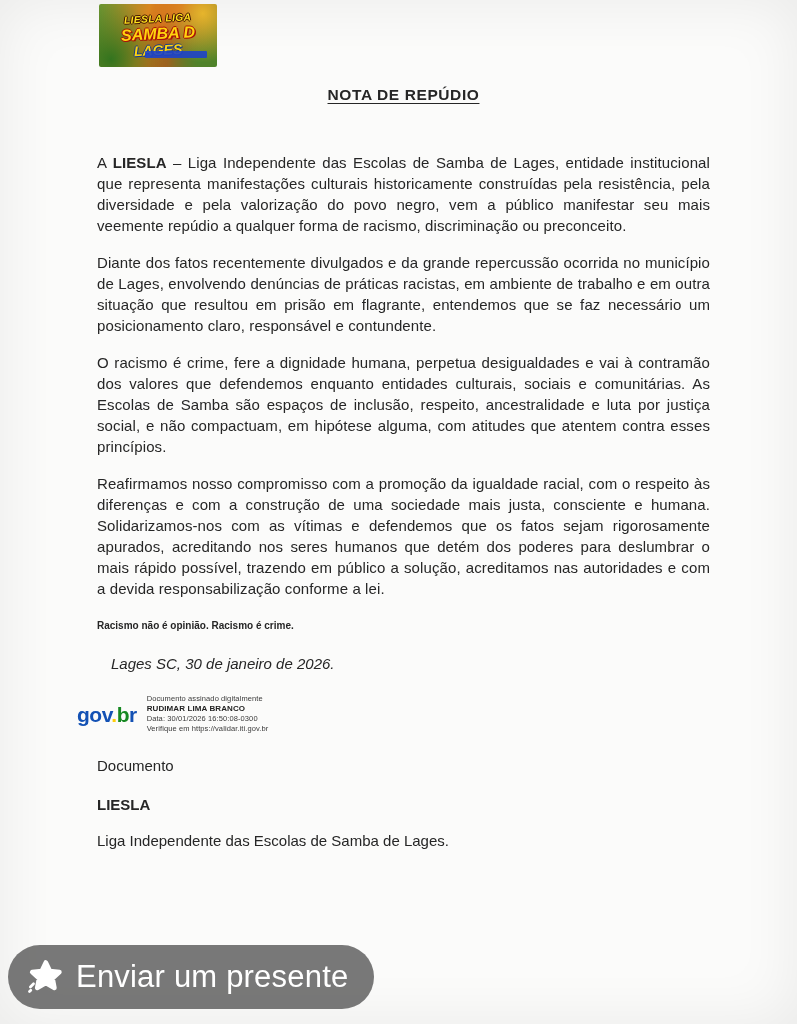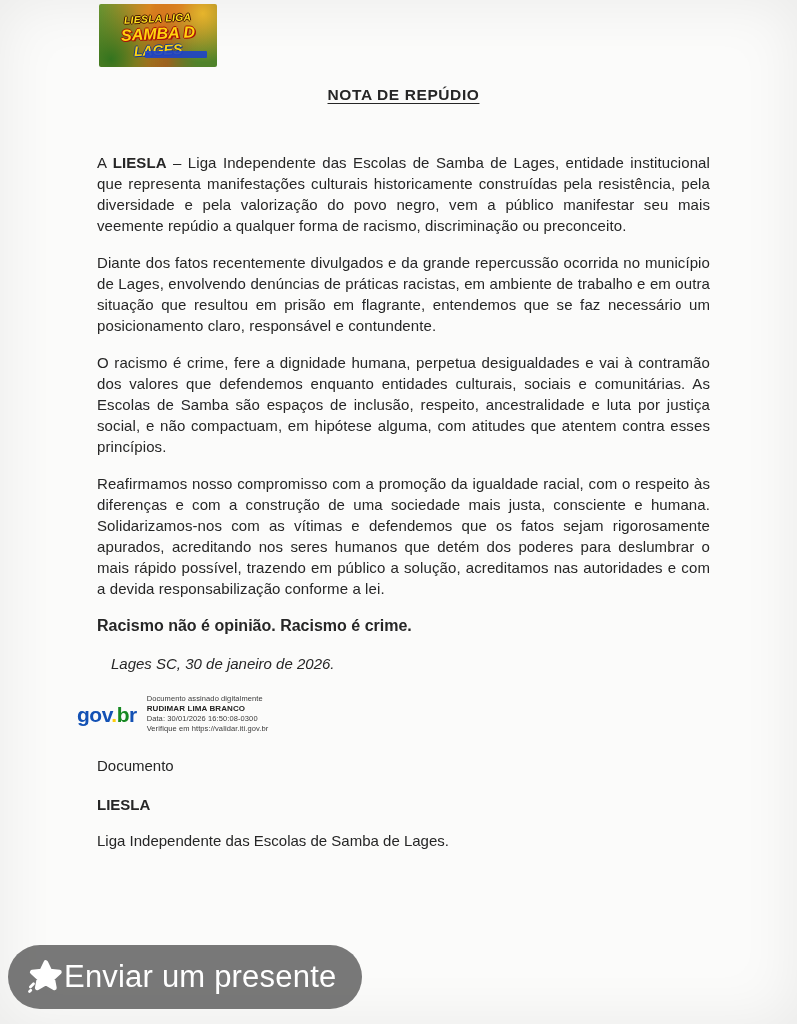--- a/index.html
+++ b/index.html
@@ -38,42 +38,42 @@
   .content{position:absolute;left:97px;top:86px;width:613px;}
   .doc-title{
     margin:0 0 48px 0;text-align:center;
     font-size:15.5px;font-weight:700;letter-spacing:.6px;
     text-decoration:underline;text-underline-offset:3px;
   }
   .body-p{
     margin:0 0 16px 0;
     font-size:15px;line-height:21px;text-align:justify;letter-spacing:.1px;
   }
-  .statement{margin:6px 0 0 0;font-size:16px;line-height:21px;font-weight:700;}
+  .statement{margin:6px 0 0 0;font-size:10px;line-height:21px;font-weight:700;}
   .dateline{margin:17px 0 0 14px;font-size:15px;line-height:21px;font-style:italic;}
 
   
   .gov-block{margin:20px 0 0 -20px;display:flex;align-items:center;gap:10px;}
   .govbr-logo{font-size:21px;font-weight:800;letter-spacing:-0.5px;line-height:1;}
   .c-blue{color:#1351b4;} .c-yellow{color:#ffcd07;} .c-green{color:#168821;}
   .gov-lines{display:flex;flex-direction:column;}
   .gov-line{font-size:7.5px;line-height:10px;color:#3a3a3a;letter-spacing:.1px;}
   .gov-line.name{font-size:8px;font-weight:700;color:#222;}
 
   
   .signoff{margin:0;font-size:15px;line-height:21px;}
   .so-name{margin-top:37px;}
   .so-role{margin-top:21px;}
   .so-org{margin-top:18px;font-weight:700;}
   .so-full{margin-top:15px;}
 
   
   .gift-pill{
     position:absolute;left:8px;top:945px;height:64px;
-    display:flex;align-items:center;padding:0 26px 0 16px;
+    display:flex;align-items:center;gap:12px;padding:0 26px 0 16px;
     background:rgba(100,100,100,0.87);border-radius:33px;border:none;
     color:#fff;font-family:"Liberation Sans","DejaVu Sans",sans-serif;
     font-size:31px;font-weight:400;letter-spacing:.2px;cursor:pointer;
   }
   .gift-icon{width:40px;height:40px;flex:0 0 auto;}
 </style>
 </head>
 <body>
 
 <div class="page">

